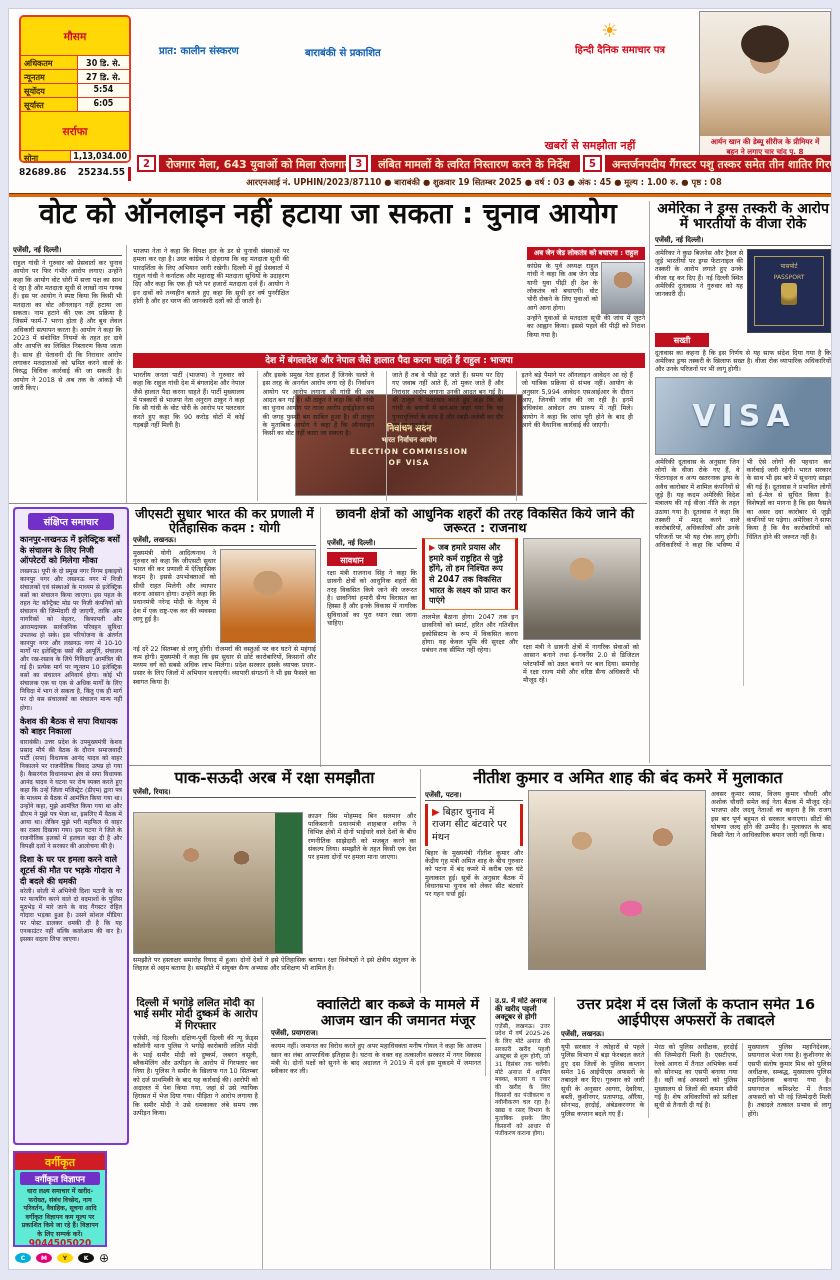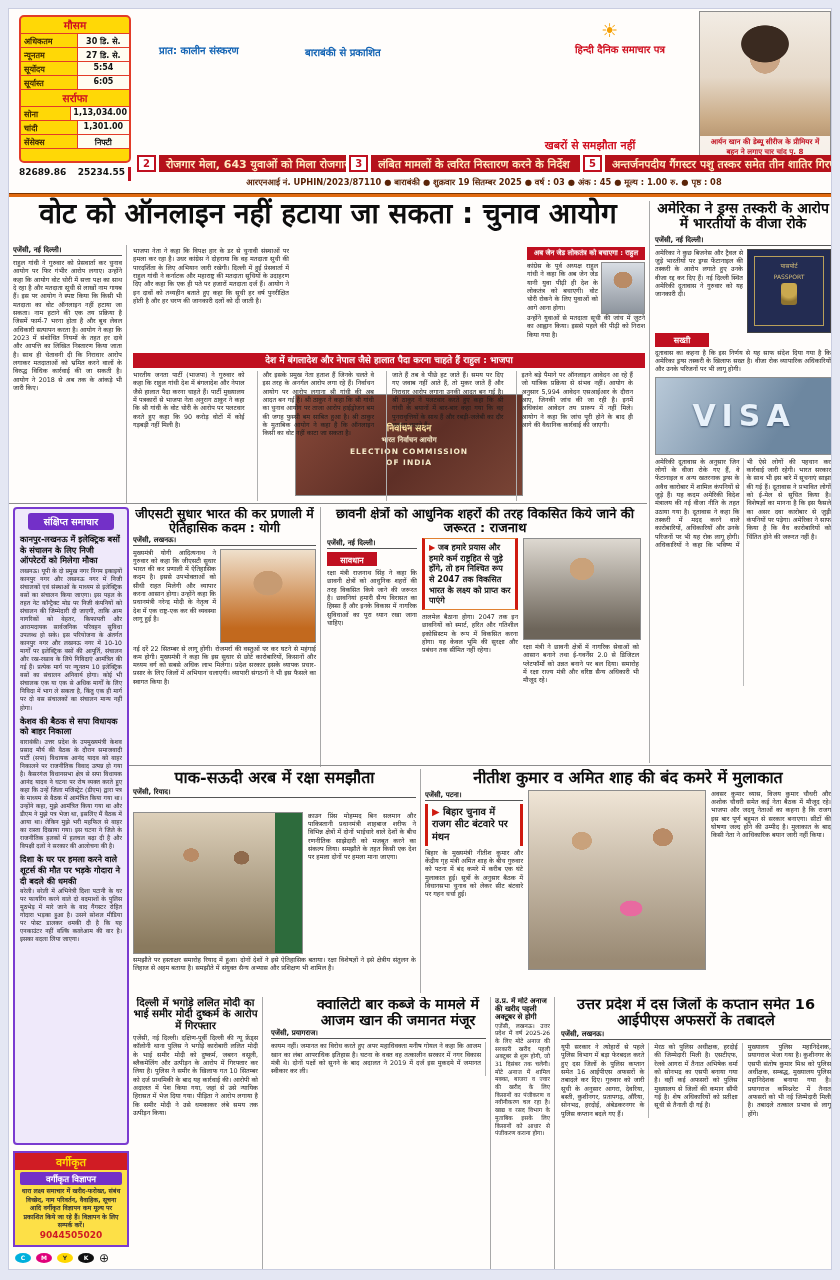--- a/index.html
+++ b/index.html
@@ -4,21 +4,21 @@
 <style>
   html,body{margin:0;padding:0;}
   body{width:840px;height:1280px;background:#e4e7f3;position:relative;overflow:hidden;
        font-family:"DejaVu Sans","Liberation Sans",sans-serif;-webkit-font-smoothing:antialiased;}
   .sheet{position:absolute;left:8px;top:8px;width:824px;height:1262px;background:#fffdfb;
          border:1px solid #c9cde0;box-sizing:border-box;overflow:hidden;}
   .abs{position:absolute;box-sizing:border-box;}
   
   .infobox{left:10px;top:6px;width:112px;height:148px;background:#ffd806;border:2px solid #e23c28;
            border-radius:5px;overflow:hidden;font-size:8px;}
-  .ib-title{color:#d01020;font-weight:800;text-align:center;font-size:10.5px;padding:1px 0;border-bottom:1px solid #e23c28;}
+  .ib-title{color:#d01020;font-weight:800;text-align:center;font-size:10.5px;padding:12px 0;border-bottom:1px solid #e23c28;}
   .ib-row{display:flex;border-bottom:1px solid #e23c28;}
   .ib-label{flex:1.05;font-weight:700;color:#402800;padding:1px 3px;}
   .ib-val{flex:1;background:#fffdf0;border-left:1px solid #e23c28;text-align:center;font-weight:700;padding:1px 2px;color:#111;}
   .indices{left:10px;top:158px;width:112px;height:14px;display:flex;justify-content:space-between;
            font-weight:800;font-size:9px;color:#111;border-right:3px solid #c01020;padding-right:3px;}
   
   .hdr-edition{left:150px;top:34px;width:120px;color:#1464b4;font-weight:700;font-size:10px;}
   .hdr-pub{left:296px;top:36px;width:110px;color:#1464b4;font-weight:700;font-size:10px;}
   .hdr-type{left:536px;top:33px;width:150px;color:#d01020;font-weight:700;font-size:10px;text-align:center;}
   .sun{left:592px;top:12px;font-size:19px;color:#f59f00;line-height:1;}
@@ -78,21 +78,21 @@
              font-weight:800;font-size:30px;letter-spacing:6px;text-shadow:0 1px 2px #3a506b;}
   .visa-cols{column-count:2;column-gap:7px;column-rule:1px solid #bbb;height:228px;overflow:hidden;margin-top:3px;}
   
   .briefs{left:4px;top:498px;width:116px;height:638px;background:#efe9fa;border:2px solid #7a3bd0;border-radius:4px;
           padding:4px 5px;overflow:hidden;}
   .briefs-title{background:#7330c8;color:#fff;font-weight:800;font-size:9.5px;text-align:center;
                 border-radius:3px;padding:2px 0;margin:0 8px 4px;}
   .b-head{font-weight:800;font-size:8.2px;line-height:1.3;margin:4px 0 1px;color:#101010;}
   .b-body{font-size:6.1px;line-height:1.32;text-align:justify;color:#222;}
   
-  .classified{left:4px;top:1142px;width:116px;height:96px;border:2px solid #7a3bd0;background:#fde047;
+  .classified{left:4px;top:1142px;width:94px;height:96px;border:2px solid #7a3bd0;background:#5eead4;
               text-align:center;overflow:hidden;}
   .cl-t1{background:#d01c24;color:#ffd800;font-weight:800;font-size:11px;padding:1px 0;}
   .cl-t2{background:#7330c8;color:#fff;font-weight:800;font-size:8.5px;margin:2px 5px;border-radius:2px;padding:1px 0;}
   .cl-body{font-size:6.3px;font-weight:600;color:#333;padding:0 5px;line-height:1.35;}
   .cl-phone{color:#d01c24;font-weight:800;font-size:9px;}
   .marks{left:6px;top:1242px;width:116px;height:13px;display:flex;gap:5px;align-items:center;}
   .dot{width:16px;height:10px;border-radius:50%;color:#fff;font-size:6px;font-weight:800;
        display:flex;align-items:center;justify-content:center;}
   .reg{font-size:12px;color:#222;line-height:1;}
   
@@ -113,21 +113,21 @@
   .pak{left:120px;top:760px;width:292px;height:224px;border-right:1px solid #a8a8a8;padding:0 4px;overflow:hidden;}
   .pak .hl{font-size:16px;}
   .pak-row{display:flex;gap:5px;margin-top:14px;}
   .pak-photo{width:168px;height:140px;background:linear-gradient(90deg,transparent 0 84%,#2d6b3c 84%),
              radial-gradient(14px 12px at 34% 30%,#b98b66 0 55%,transparent 57%),
              radial-gradient(14px 12px at 64% 32%,#8f6a4c 0 55%,transparent 57%),
              linear-gradient(180deg,#ddd0ba,#8a7a5e 95%);}
   .nitish{left:416px;top:760px;width:406px;height:252px;overflow:hidden;}
   .nitish .hl{font-size:16px;}
   .nit-row{display:flex;gap:5px;margin-top:3px;}
-  .subhead{border-left:3px solid #cf1a10;border-right:3px solid #cf1a10;font-weight:700;font-size:9.8px;
+  .subhead{border-left:3px solid #cf1a10;border-right:3px solid #cf1a10;font-weight:400;font-size:9.8px;
            line-height:1.3;padding:2px 4px;margin:2px 0 3px;color:#151515;}
   .nit-photo{width:176px;height:178px;background:radial-gradient(20px 14px at 58% 66%,#e86aa0 0 55%,transparent 58%),
              radial-gradient(18px 16px at 30% 28%,#c9a27c 0 55%,transparent 57%),
              radial-gradient(18px 16px at 76% 26%,#b98b66 0 55%,transparent 57%),
              linear-gradient(180deg,#efe5d6,#9a8a74 95%);}
   
   .lalit{left:120px;top:988px;width:134px;height:272px;padding:0 4px;border-right:1px solid #a8a8a8;overflow:hidden;}
   .lalit .hl{font-size:10.3px;text-align:center;}
   .azam{left:258px;top:988px;width:224px;height:272px;padding:0 4px;border-right:1px solid #a8a8a8;overflow:hidden;}
   .azam .hl{font-size:14.2px;margin-left:39px;}
@@ -215,21 +215,21 @@
     <div class="byl">एजेंसी, नई दिल्ली।</div>
     <div class="txt">राहुल गांधी ने गुरुवार को प्रेसवार्ता कर चुनाव आयोग पर फिर गंभीर आरोप लगाए। उन्होंने कहा कि आयोग वोट चोरी में सत्ता पक्ष का साथ दे रहा है और मतदाता सूची से लाखों नाम गायब हैं। इस पर आयोग ने स्पष्ट किया कि किसी भी मतदाता का वोट ऑनलाइन नहीं हटाया जा सकता। नाम हटाने की एक तय प्रक्रिया है जिसमें फार्म-7 भरना होता है और बूथ लेवल अधिकारी सत्यापन करता है। आयोग ने कहा कि 2023 में संशोधित नियमों के तहत हर दावे और आपत्ति का लिखित निस्तारण किया जाता है। साथ ही चेतावनी दी कि निराधार आरोप लगाकर मतदाताओं को भ्रमित करने वालों के विरुद्ध विधिक कार्रवाई की जा सकती है। आयोग ने 2018 से अब तक के आंकड़े भी जारी किए।</div>
   </div>
   <div class="abs colB txt">भाजपा नेता ने कहा कि विपक्ष हार के डर से चुनावी संस्थाओं पर हमला कर रहा है। उधर कांग्रेस ने दोहराया कि वह मतदाता सूची की पारदर्शिता के लिए अभियान जारी रखेगी। दिल्ली में हुई प्रेसवार्ता में राहुल गांधी ने कर्नाटक और महाराष्ट्र की मतदाता सूचियों के उदाहरण दिए और कहा कि एक ही पते पर हजारों मतदाता दर्ज हैं। आयोग ने इन दावों को तथ्यहीन बताते हुए कहा कि सूची हर वर्ष पुनरीक्षित होती है और हर चरण की जानकारी दलों को दी जाती है।</div>
 
   <div class="abs eci photo">
     <div class="eci-in">
       <span style="font-size:9px;font-weight:800;color:#ffe9a8;">निर्वाचन सदन</span>
       <span style="font-size:7px;font-weight:700;">भारत निर्वाचन आयोग</span>
       <span style="font-size:7.5px;font-weight:800;letter-spacing:1px;">ELECTION COMMISSION</span>
-      <span style="font-size:7.5px;font-weight:800;letter-spacing:1px;">OF INDIA</span>
+      <span style="font-size:7.5px;font-weight:800;letter-spacing:1px;">OF VISA</span>
     </div>
   </div>
 
   <div class="abs redstrip strip2">देश में बंगलादेश और नेपाल जैसे हालात पैदा करना चाहते हैं राहुल : भाजपा</div>
 
   <div class="abs colC">
     <div class="redstrip strip1">अब जेन जेड लोकतंत्र को बचाएगा : राहुल</div>
     <div class="colC-row">
       <div class="txt" style="flex:1;">कांग्रेस के पूर्व अध्यक्ष राहुल गांधी ने कहा कि अब जेन जेड यानी युवा पीढ़ी ही देश के लोकतंत्र को बचाएगी। वोट चोरी रोकने के लिए युवाओं को आगे आना होगा।</div>
       <div class="photo rahul"></div>

